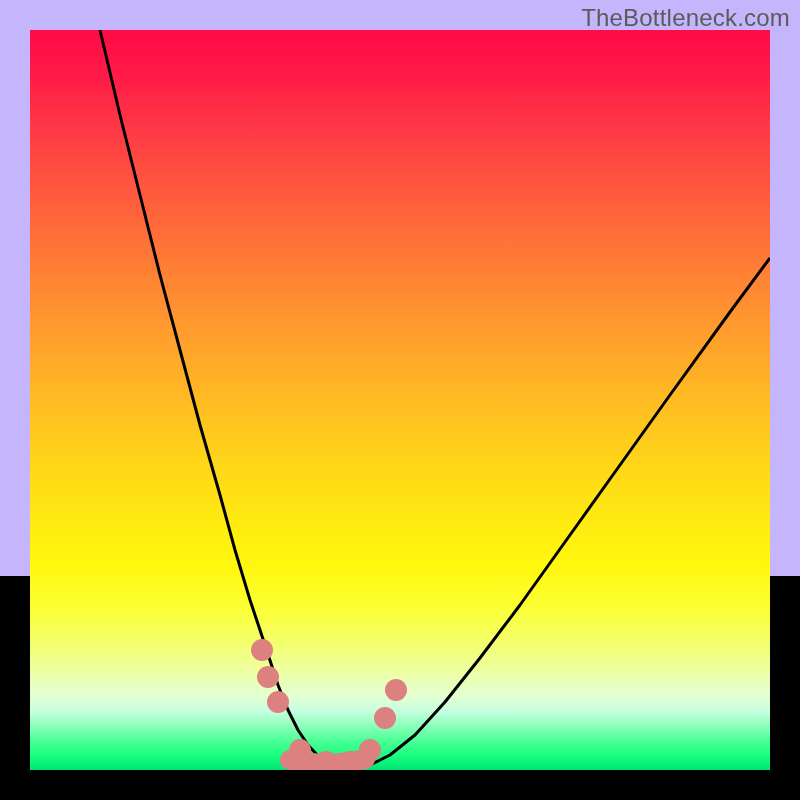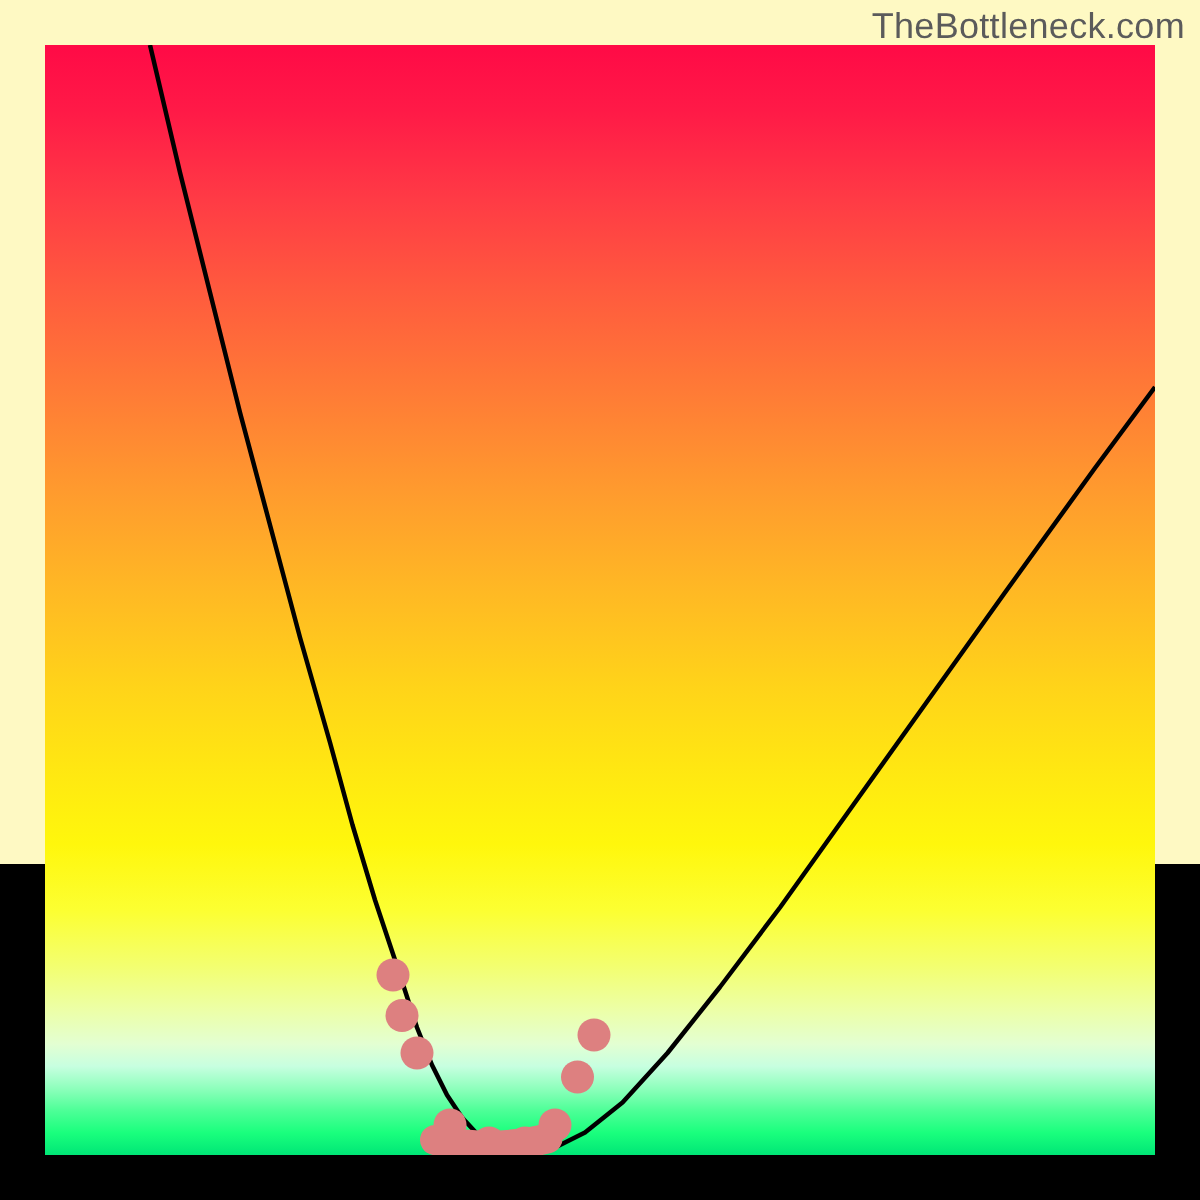--- a/index.html
+++ b/index.html
@@ -10,21 +10,21 @@
     background: #000;
     overflow: hidden;
     font-family: Arial, Helvetica, sans-serif;
   }
   .frame {
     position: absolute;
     left: 0;
     top: 0;
     width: 800px;
     height: 576px;
-    background: #fef9c3;
+    background: #c4b5fd;
   }
   .plot-area {
     position: absolute;
     left: 30px;
     top: 30px;
     width: 740px;
     height: 740px;
     overflow: hidden;
   }
   .gradient {

